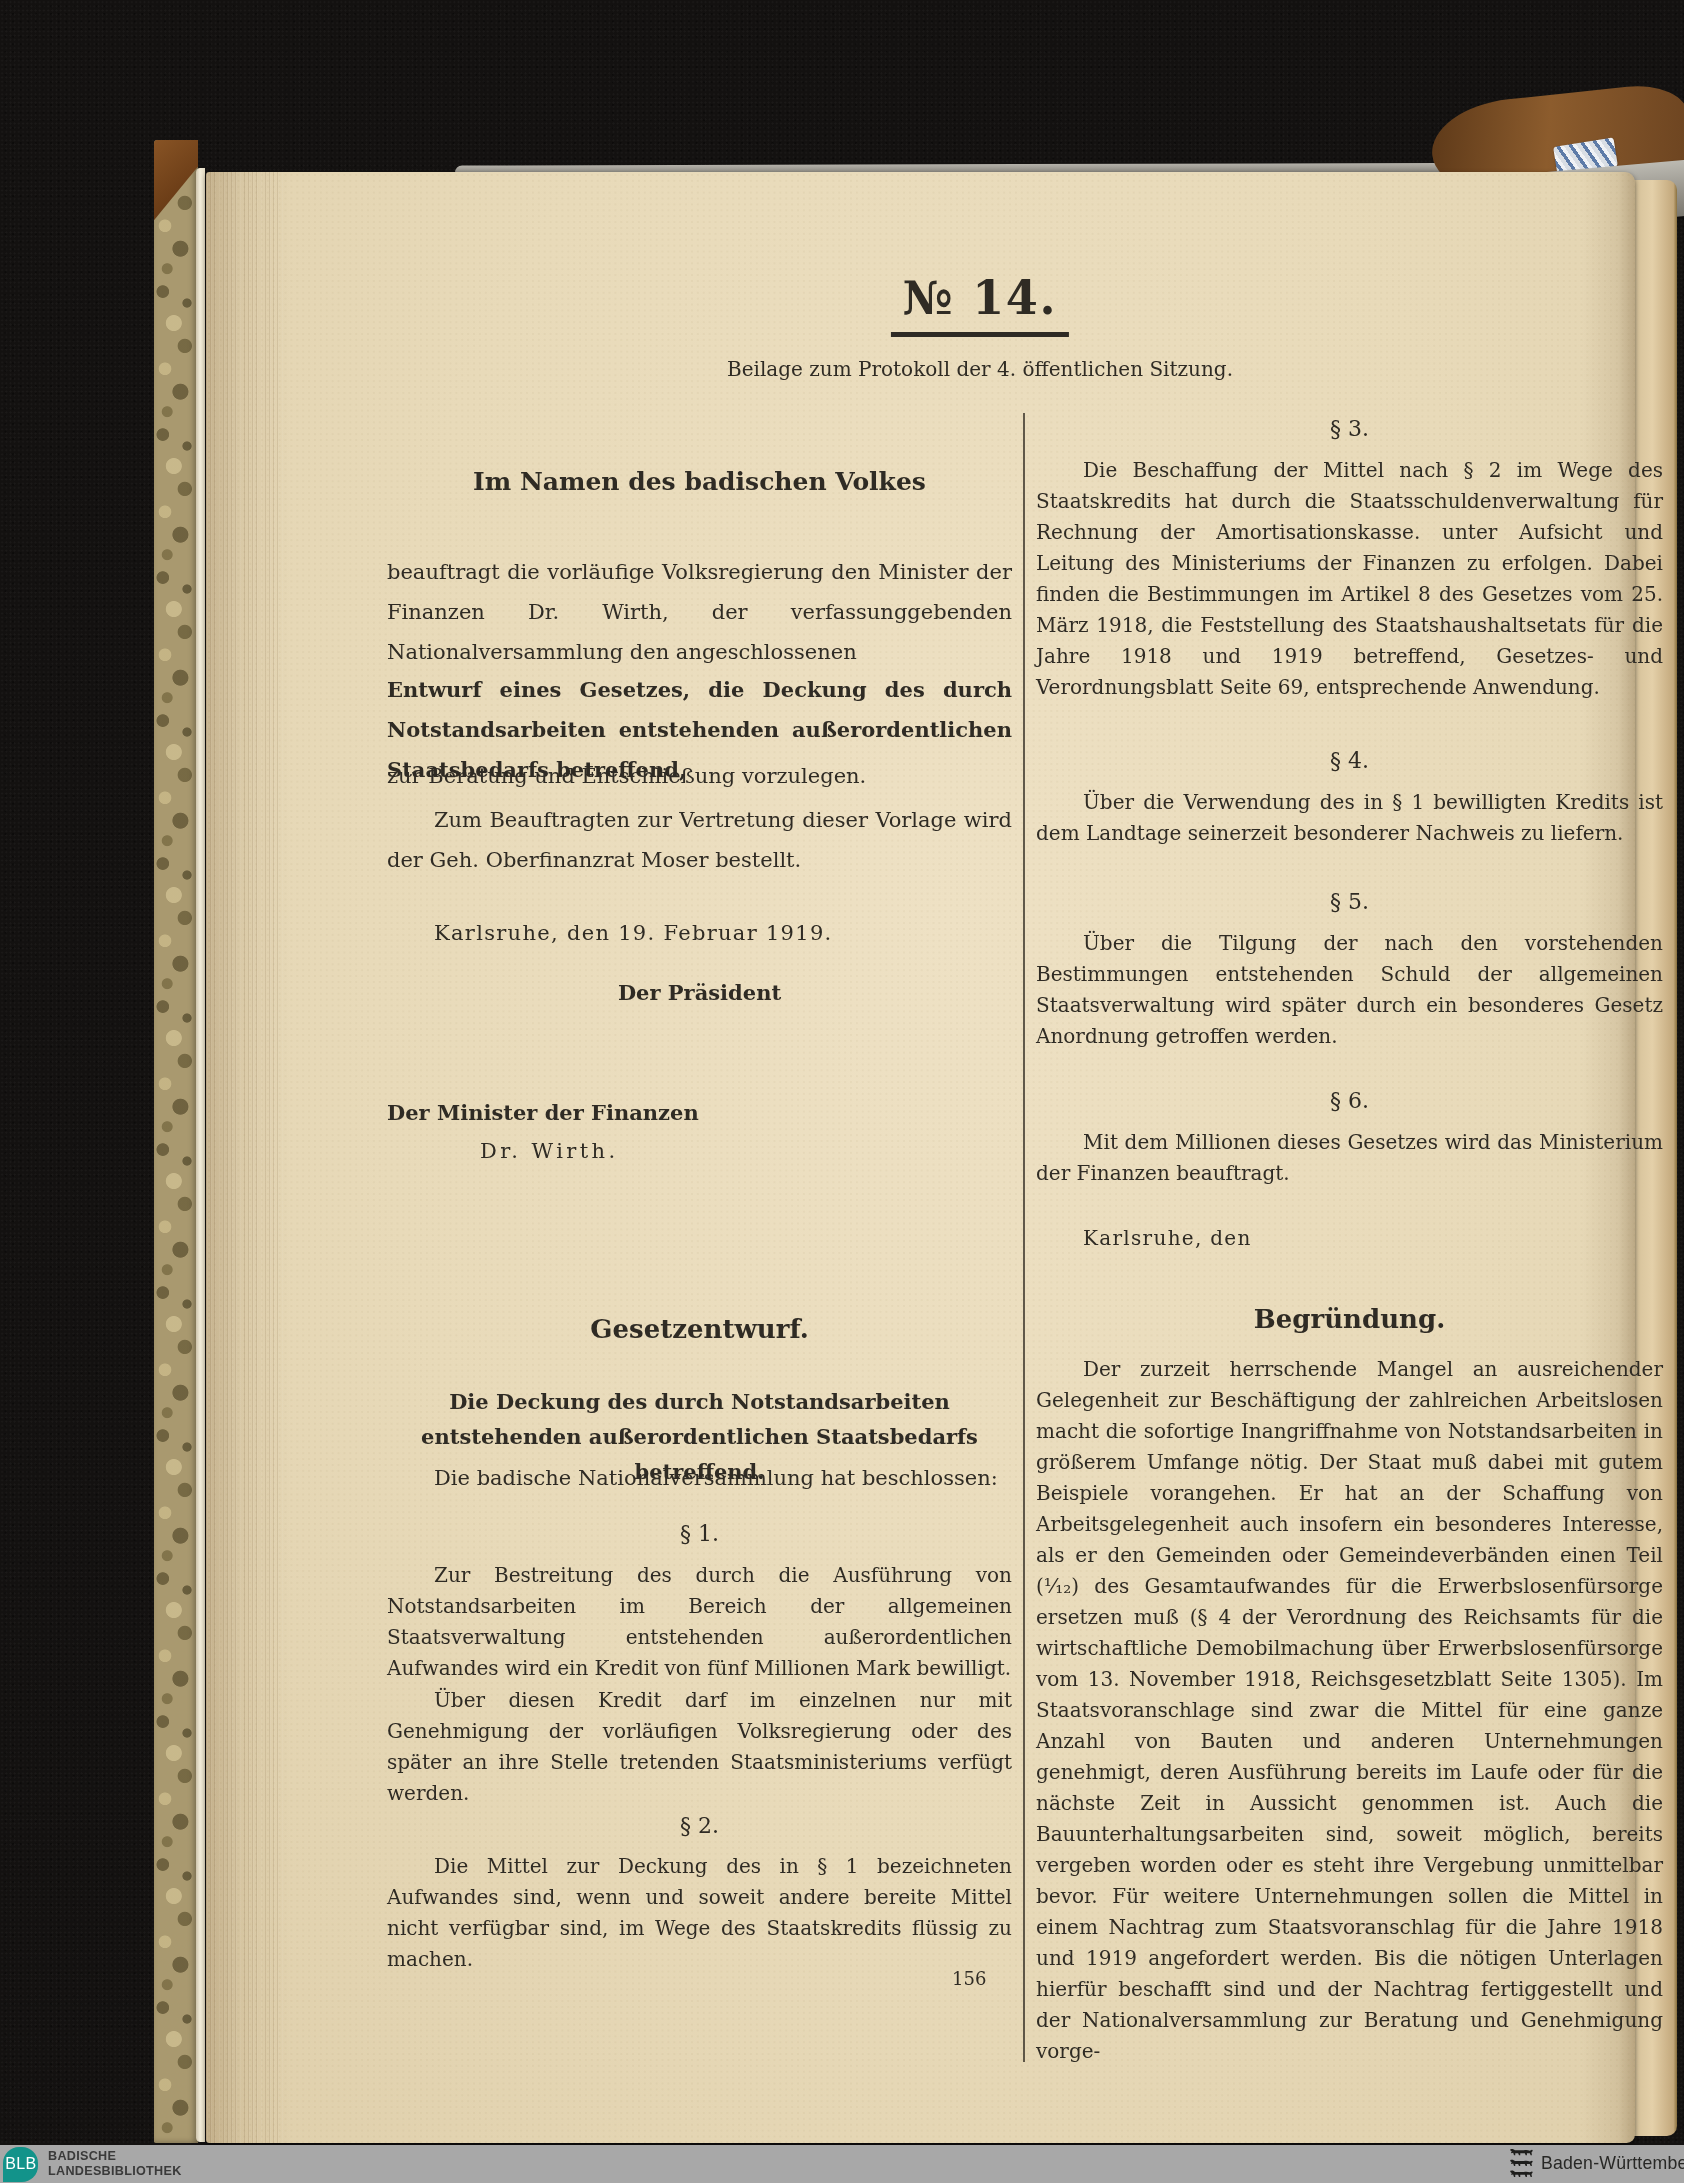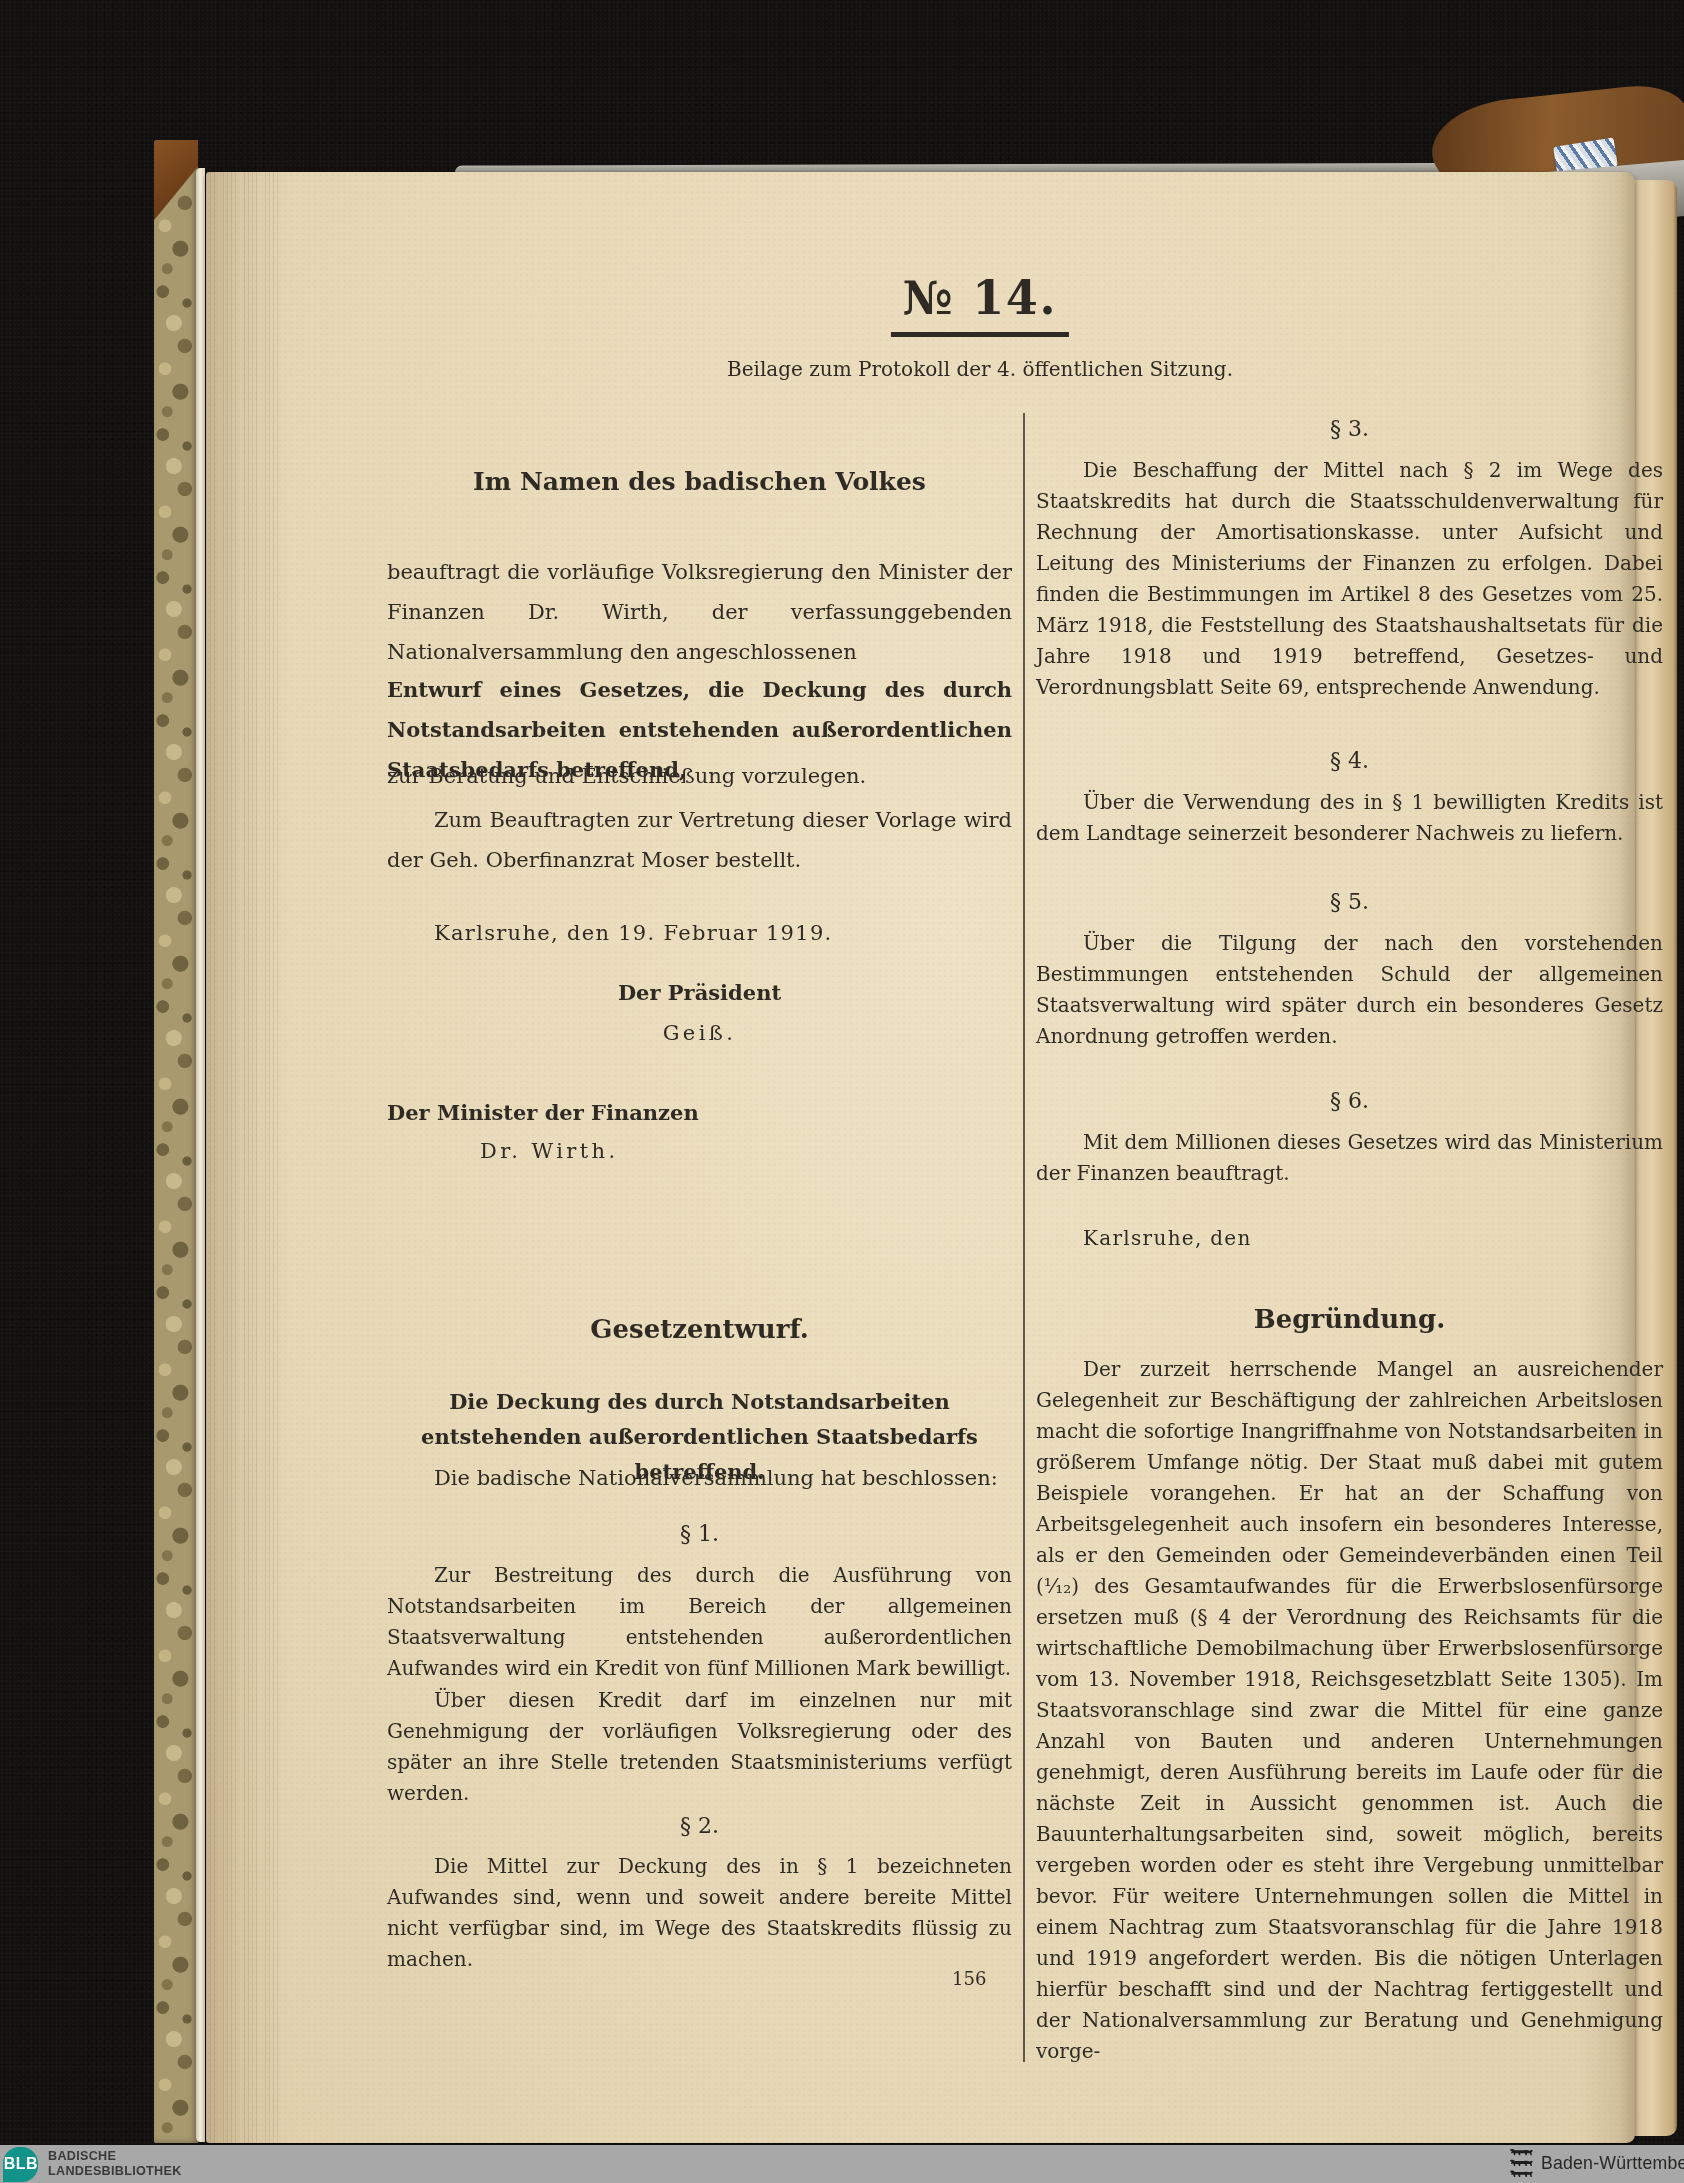--- a/index.html
+++ b/index.html
@@ -115,21 +115,21 @@
   .divider{left:1023px;top:413px;width:1.7px;height:1649px;background:rgba(42,36,28,.72);}
   .page-num{left:952px;top:1968px;width:101px;font-size:18px;}
 
   
   .footer-bar{position:absolute;left:0;top:2145px;width:1685px;height:39px;}
   .blb-logo{
     position:absolute;left:3.4px;top:1.7px;width:35px;height:35px;
     display:flex;align-items:center;justify-content:center;
     border-radius:46% 46% 46% 0;
     color:#ffffff;font-family:"Liberation Sans",sans-serif;
-    font-weight:bold;font-size:16px;letter-spacing:0.4px;
+    font-weight:normal;font-size:16px;letter-spacing:0.4px;
   }
   .blb-text{
     position:absolute;left:48px;top:4.2px;
     font-family:"Liberation Sans",sans-serif;font-weight:bold;
     font-size:12.6px;line-height:15px;color:#3a3a3a;letter-spacing:0.3px;
   }
   .bw-mark{position:absolute;left:1509px;top:3.4px;width:25px;height:32px;}
   .bw-name{
     position:absolute;left:1541px;top:8.4px;
     font-family:"Liberation Sans",sans-serif;font-size:17.7px;
@@ -160,21 +160,20 @@
   <div class="abs ink doc-subtitle">Beilage zum Protokoll der 4. öffentlichen Sitzung.</div>
   <div class="abs divider"></div>
 
   <div class="abs ink col-left centered bold" style="top:467px;font-size:25px;">Im Namen des badischen Volkes</div>
   <div class="abs ink col-left front-txt" style="top:552px;">beauftragt die vorläufige Volksregierung den Minister der Finanzen Dr. Wirth, der verfassunggebenden Nationalversammlung den angeschlossenen</div>
   <div class="abs ink col-left front-txt bold" style="top:670px;line-height:40px;">Entwurf eines Gesetzes, die Deckung des durch Notstandsarbeiten entstehenden außerordentlichen Staatsbedarfs betreffend,</div>
   <div class="abs ink col-left front-txt" style="top:756px;">zur Beratung und Entschließung vorzulegen.</div>
   <div class="abs ink col-left front-txt indent" style="top:800px;">Zum Beauftragten zur Vertretung dieser Vorlage wird der Geh. Oberfinanzrat Moser bestellt.</div>
   <div class="abs ink col-left front-txt indent spread-sm" style="top:913px;text-align:left;">Karlsruhe, den 19. Februar 1919.</div>
   <div class="abs ink col-left centered bold" style="top:980px;font-size:21px;">Der Präsident</div>
-  <div class="abs ink col-left centered spread" style="top:1021px;font-size:21px;">Geiß.</div>
   <div class="abs ink col-left spread" style="top:1139px;font-size:21px;text-indent:93px;">Dr. Wirth.</div>
   <div class="abs ink col-left bold" style="top:1100px;font-size:21px;">Der Minister der Finanzen</div>
 
   <div class="abs ink col-left centered bold" style="top:1314px;font-size:26px;">Gesetzentwurf.</div>
   <div class="abs ink col-left centered bold" style="top:1375px;font-size:21px;line-height:35px;margin-top:9px;">Die Deckung des durch Notstandsarbeiten entstehenden außerordentlichen Staatsbedarfs betreffend.</div>
   <div class="abs ink col-left indent" style="top:1466px;font-size:21px;text-align:left;">Die badische Nationalversammlung hat beschlossen:</div>
 
   <div class="abs ink col-left sec-num" style="top:1521px;">§ 1.</div>
   <div class="abs ink col-left body-txt indent" style="top:1685px;">Über diesen Kredit darf im einzelnen nur mit Genehmigung der vorläufigen Volksregierung oder des später an ihre Stelle tretenden Staatsministeriums verfügt werden.</div>
   <div class="abs ink col-left body-txt indent" style="top:1560px;">Zur Bestreitung des durch die Ausführung von Notstandsarbeiten im Bereich der allgemeinen Staatsverwaltung entstehenden außerordentlichen Aufwandes wird ein Kredit von fünf Millionen Mark bewilligt.</div>

